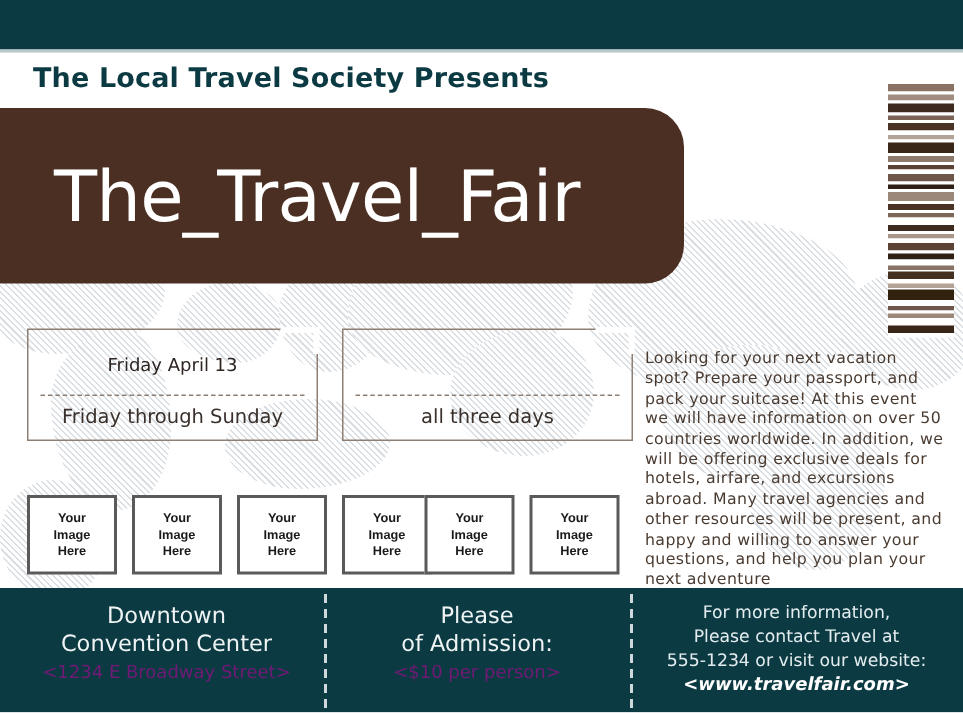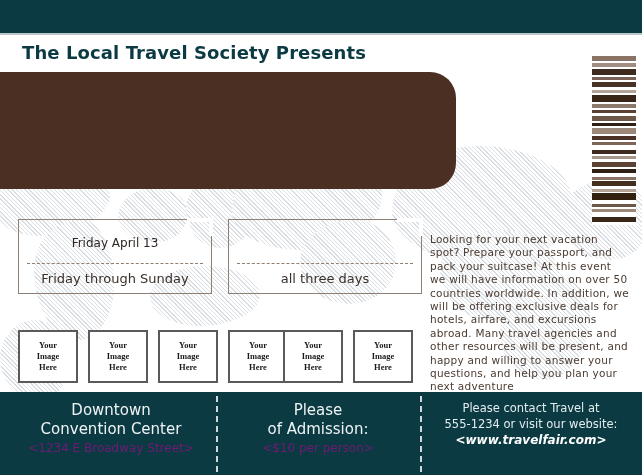--- a/index.html
+++ b/index.html
@@ -166,21 +166,21 @@
     position: absolute;
     top: 330px;
     width: 60px; height: 53px;
     box-sizing: border-box;
     border: 2px solid #5a5a5a;
     background: #ffffff;
   }
   .imgbox span {
     display: block;
     text-align: center;
-    font-family: Liberation Serif, serif;
+    font-family: Liberation Sans, sans-serif;
     font-weight: bold;
     font-size: 8.5px;
     line-height: 11px;
     color: #1a1a1a;
     padding-top: 8px;
   }
 
   
   .footer {
     position: absolute;
@@ -237,20 +237,21 @@
     <div class="map-blob" style="left:300px;  top:150px; width:96px;  height:84px;  border-radius:58% 42% 48% 52% / 50% 50% 50% 50%;"></div>
     <div class="map-blob" style="left:392px;  top:76px;  width:180px; height:120px; border-radius:48% 52% 40% 60% / 55% 45% 55% 45%;"></div>
     <div class="map-blob" style="left:440px;  top:160px; width:120px; height:90px;  border-radius:52% 48% 58% 42% / 42% 58% 42% 58%;"></div>
     <div class="map-blob" style="left:500px;  top:200px; width:90px;  height:110px; border-radius:45% 55% 52% 48% / 58% 42% 58% 42%;"></div>
     <div class="map-blob" style="left:560px;  top:110px; width:90px;  height:80px;  border-radius:55% 45% 45% 55% / 48% 52% 48% 52%;"></div>
     <div class="map-blob" style="left:150px;  top:196px; width:110px; height:60px;  border-radius:50% 50% 55% 45% / 52% 48% 52% 48%;"></div>
     <div class="map-blob" style="left:0px;    top:250px; width:70px;  height:80px;  border-radius:50% 50% 45% 55% / 48% 52% 48% 52%;"></div>
   </div>
 
   <div class="banner"></div>
+  <div class="banner-title">The_Travel_Fair</div>
 
   <div class="barcode" id="barcode">
       <i style="height: 5px; background: rgb(138, 114, 101);"></i>
       <i style="height: 3px; background: rgb(255, 255, 255);"></i>
       <i style="height: 4px; background: rgb(160, 140, 128);"></i>
       <i style="height: 2px; background: rgb(255, 255, 255);"></i>
       <i style="height: 6px; background: rgb(62, 42, 30);"></i>
       <i style="height: 3px; background: rgb(255, 255, 255);"></i>
       <i style="height: 3px; background: rgb(122, 99, 86);"></i>
       <i style="height: 2px; background: rgb(255, 255, 255);"></i>
@@ -342,18 +343,19 @@
     <div class="f-small">&lt;1234 E Broadway Street&gt;</div>
   </div>
 
   <div class="fcol" id="fcol-price">
     <div class="f-big">Please</div>
     <div class="f-big">of Admission:</div>
     <div class="f-small">&lt;$10 per person&gt;</div>
   </div>
 
   <div class="fcol" id="fcol-contact">
+    <div class="f-mid">For more information,</div>
     <div class="f-mid">Please contact Travel at</div>
     <div class="f-mid">555-1234 or visit our website:</div>
     <div class="f-url">&lt;www.travelfair.com&gt;</div>
   </div>
 
 </div>
 
 </body></html>

